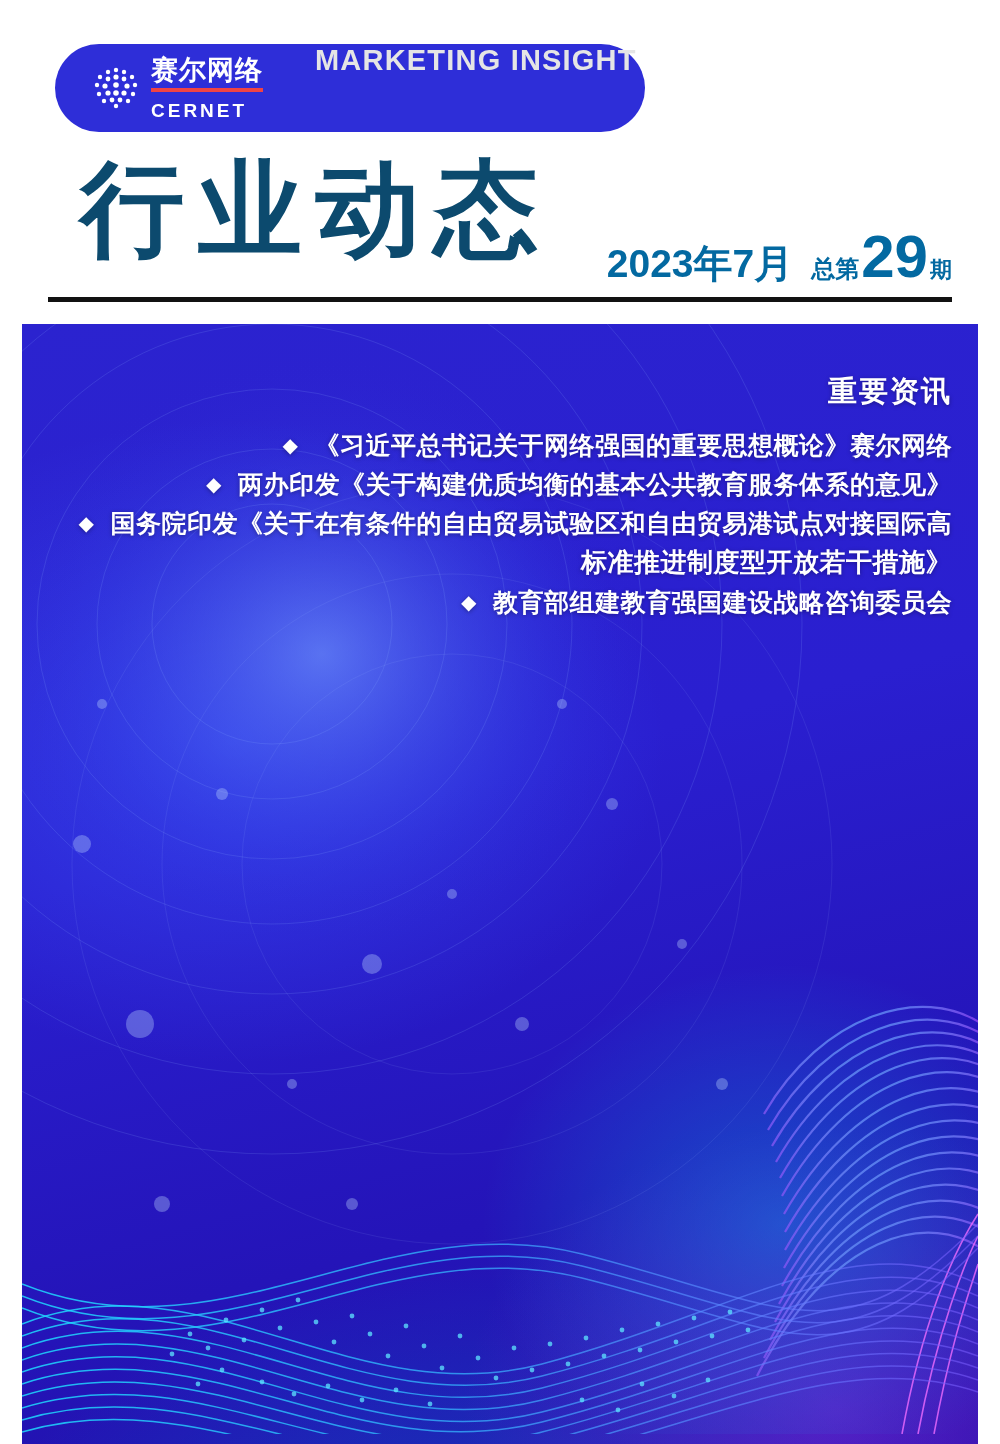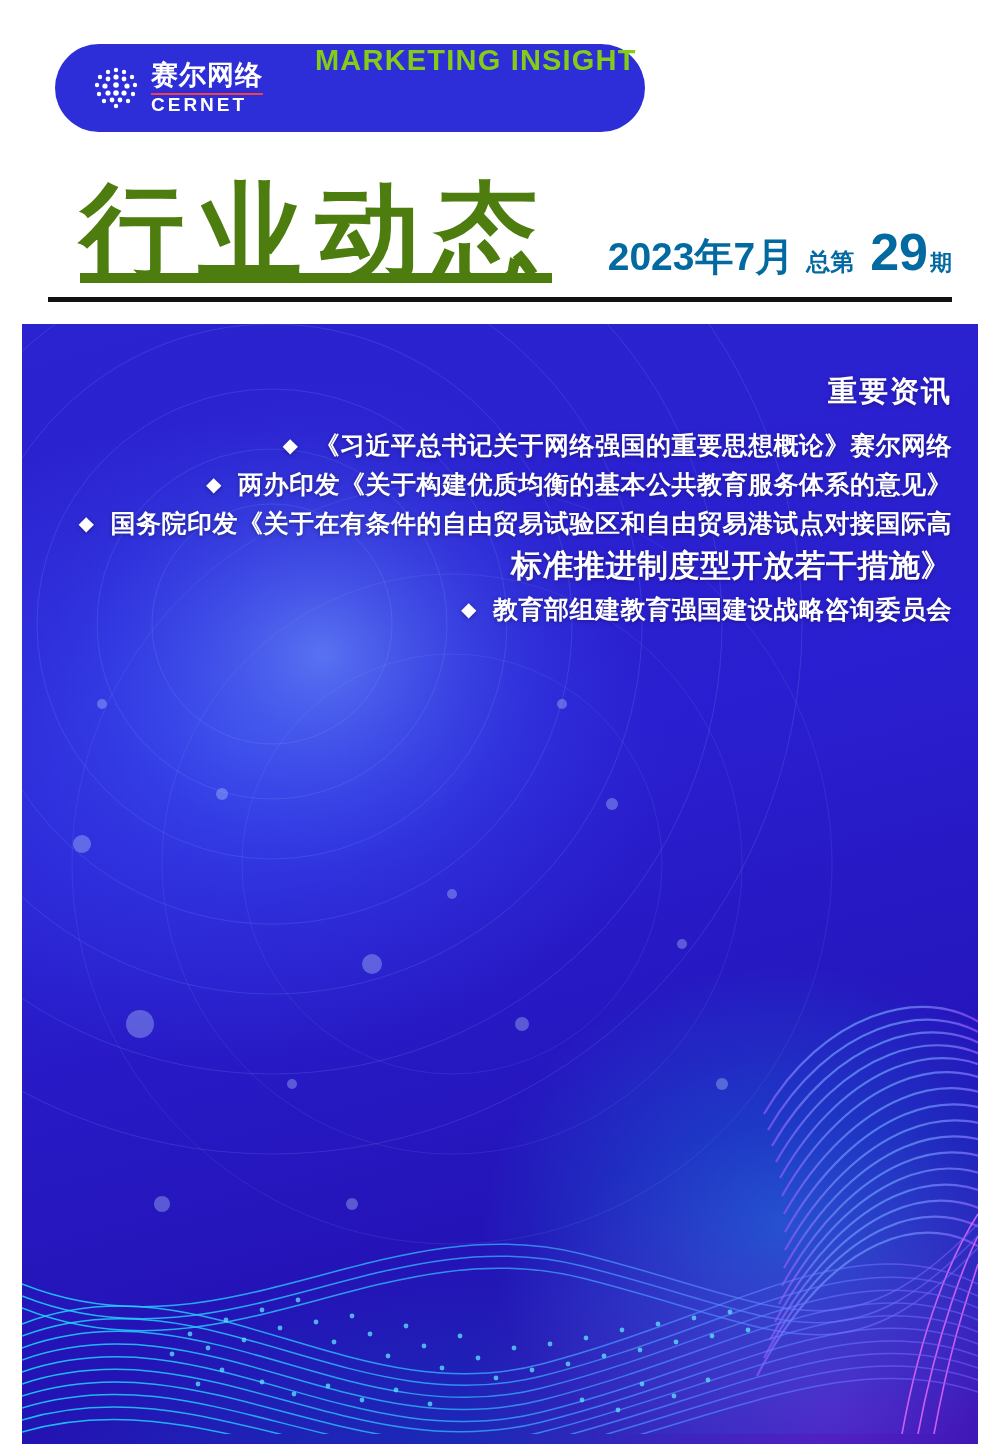--- a/index.html
+++ b/index.html
@@ -31,48 +31,47 @@
   .logo-text{
     color:#ffffff;line-height:1;
   }
   .logo-cn{
     font-size:27px;font-weight:bold;letter-spacing:1px;
     display:block;
   }
   .logo-en{
     font-size:19px;font-weight:bold;letter-spacing:3px;
     display:block;margin-top:4px;
-    border-top:2px solid #ef4444;padding-top:0;
+    border-top:4px solid #ef4444;padding-top:9px;
   }
   .badge-title{
-    color:#84cc16;font-size:29px;font-weight:bold;
+    color:#e5e5e5;font-size:29px;font-weight:bold;
     letter-spacing:1.2px;
     margin-left:52px;
   }
 
   
   .masthead{
     position:absolute;left:0;top:150px;width:1000px;height:150px;
   }
   .masthead-title{
-    position:absolute;left:80px;top:24px;
-    font-size:104px;font-weight:bold;color:#4d7c0f;
+    position:absolute;left:80px;top:2px;
+    font-size:104px;font-weight:bold;color:#0c4a6e;
     letter-spacing:14px;
     font-family:"DejaVu Sans","Liberation Sans",sans-serif;
     line-height:1.1;
-    text-decoration:underline;
   }
   .issue{
     position:absolute;right:48px;top:72px;
     color:#0369a1;font-weight:bold;
     display:flex;align-items:baseline;
   }
   .issue .big{font-size:39px;letter-spacing:0px;}
-  .issue .small{font-size:24px;margin-left:12px;}
-  .issue .num{font-size:52px;margin-left:16px;}
+  .issue .small{font-size:24px;margin-left:18px;}
+  .issue .num{font-size:60px;margin-left:2px;}
   .issue .tail{font-size:22px;margin-left:2px;}
 
   .rule{
     position:absolute;left:48px;top:297px;
     width:904px;height:5px;background:#111111;
   }
 
   
   .hero{
     position:absolute;left:22px;top:324px;
@@ -105,21 +104,21 @@
     text-shadow:0 1px 4px rgba(0,0,0,.35);
     display:block;
   }
   .news-item .bullet{
     display:inline-block;
     margin-right:16px;
     font-size:20px;
     transform:translateY(-2px);
   }
   .news-cont{
-    font-size:31px;font-weight:bold;line-height:1.55;
+    font-size:26px;font-weight:bold;line-height:1.55;
     letter-spacing:.5px;display:block;
     text-shadow:0 1px 4px rgba(0,0,0,.35);
   }
 </style>
 </head>
 <body>
 
 <div class="badge">
   <div class="logo">
     <div class="logo-mark">

